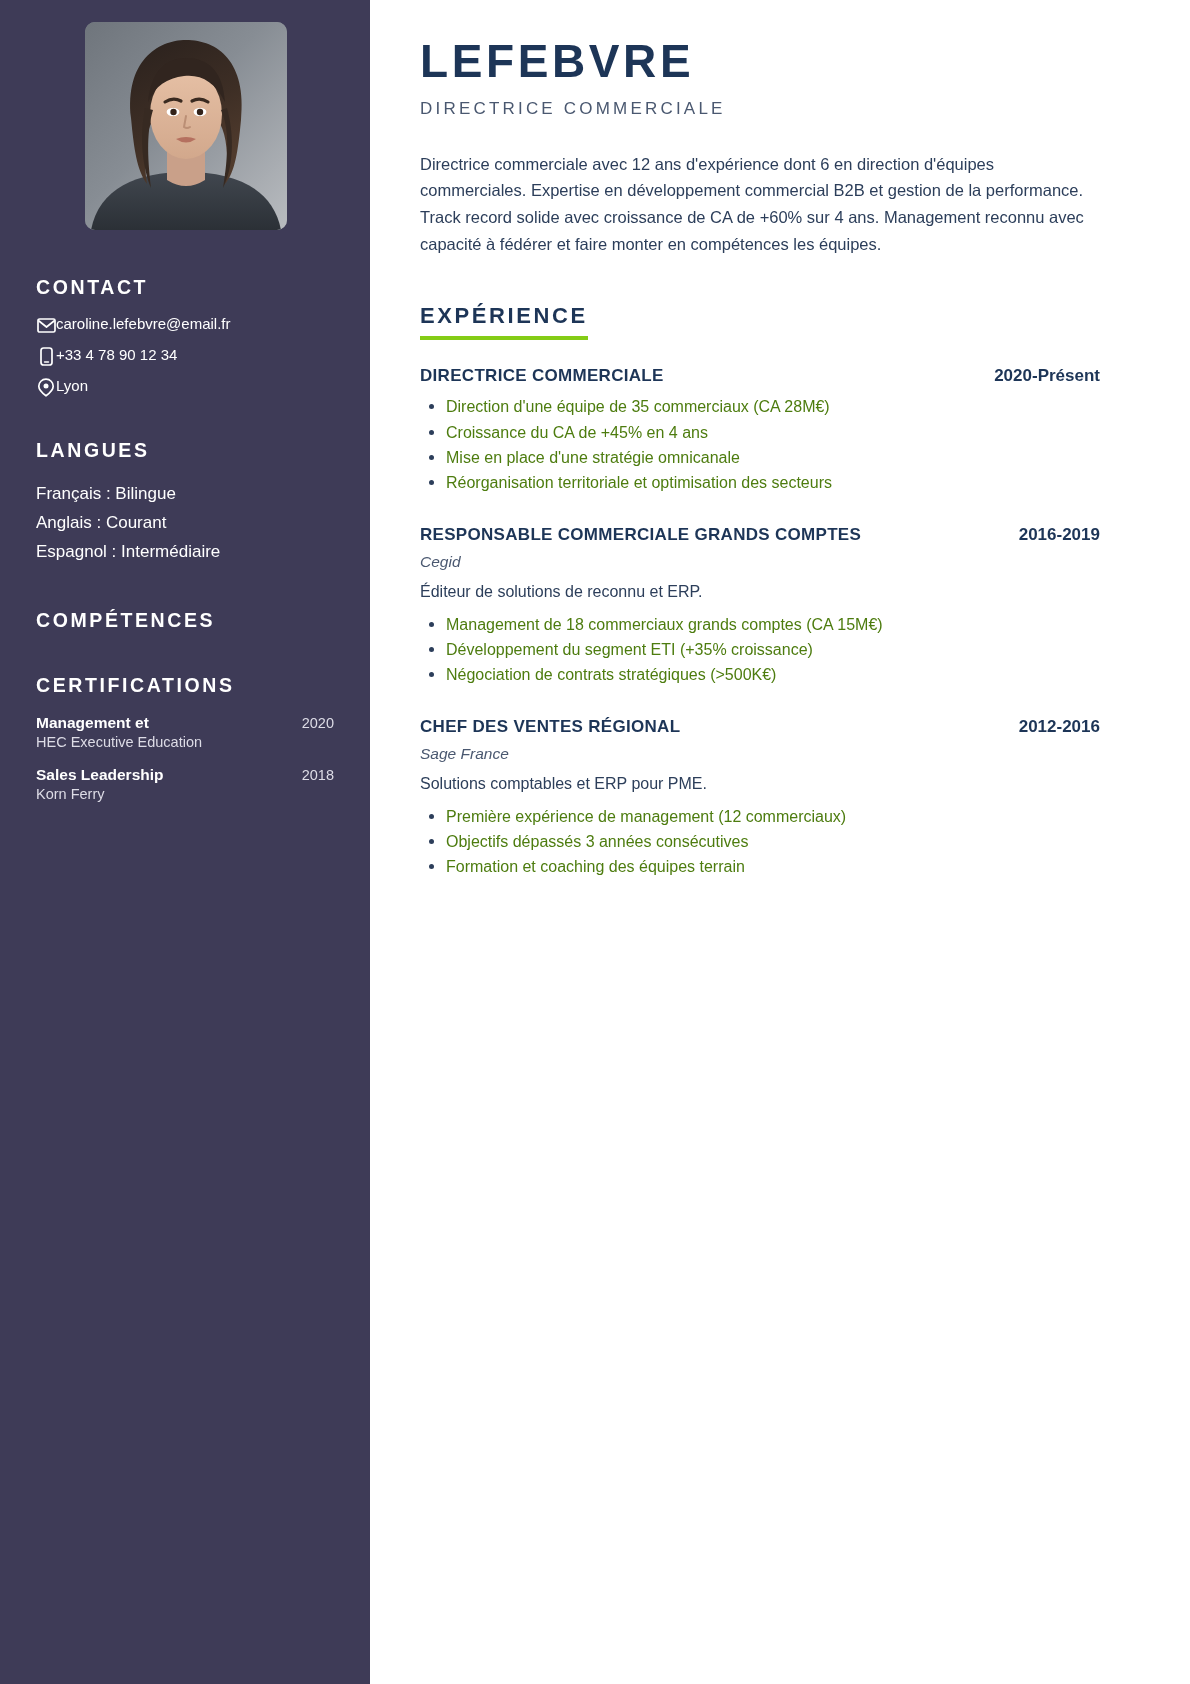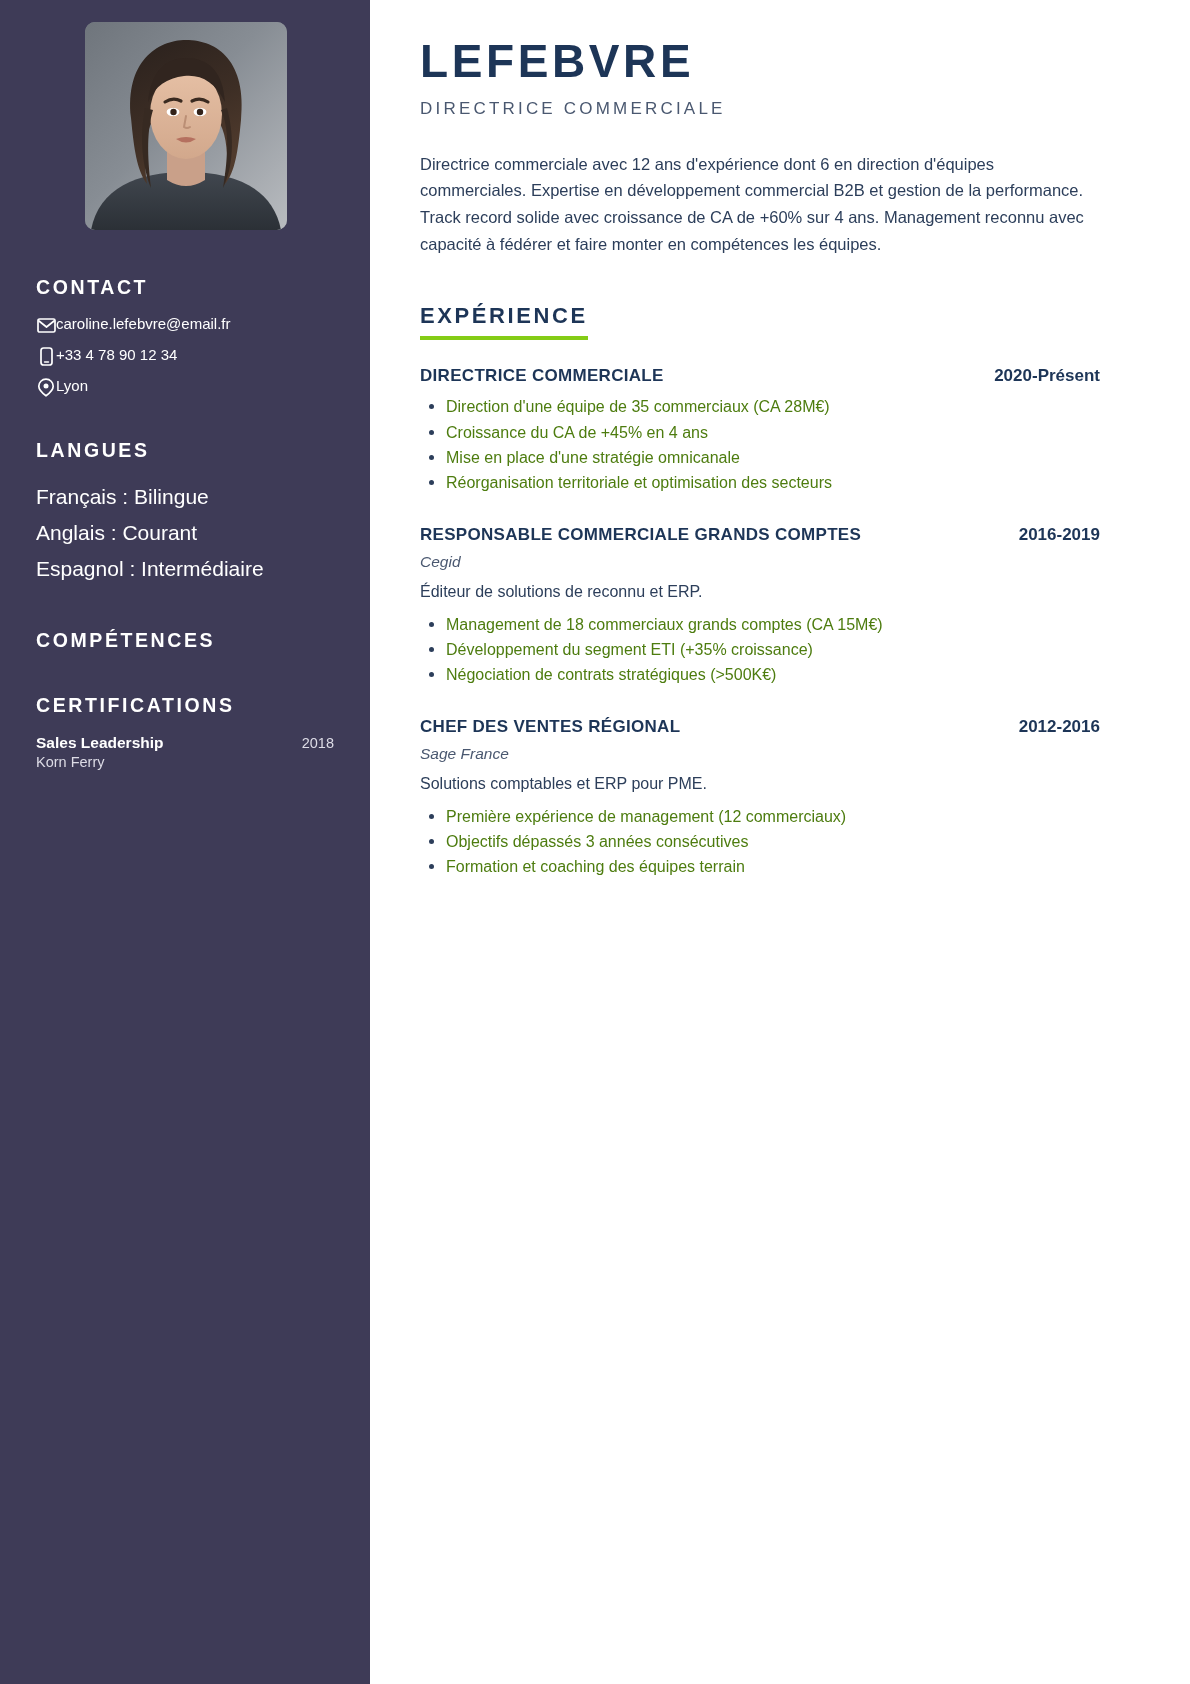--- a/index.html
+++ b/index.html
@@ -84,21 +84,21 @@
   }
   .edu-years {
     font-size: 14.5px;
     color: #dddce6;
     margin-top: 1px;
     line-height: 1.3;
   }
 
   .lang-list { margin-top: 17px; }
   .lang-item {
-    font-size: 21px;
+    font-size: 17px;
     color: #ffffff;
     line-height: 1.72;
   }
 
   .skills-list { margin-top: 10px; }
 
   .cert-list { margin-top: 17px; }
   .cert-item { margin-bottom: 16px; }
   .cert-top {
     display: flex;
@@ -330,20 +330,27 @@
 
     <section class="side-sec" id="sec-competences">
       <h2 class="side-h">COMPÉTENCES</h2>
       <div class="skills-list"></div>
     </section>
 
     <section class="side-sec" id="sec-certifications">
       <h2 class="side-h">CERTIFICATIONS</h2>
       <div class="cert-list">
 
+        <div class="cert-item">
+          <div class="cert-top">
+            <span class="cert-name">Management et</span>
+            <span class="cert-year">2020</span>
+          </div>
+          <div class="cert-issuer">HEC Executive Education</div>
+        </div>
 
         <div class="cert-item">
           <div class="cert-top">
             <span class="cert-name">Sales Leadership</span>
             <span class="cert-year">2018</span>
           </div>
           <div class="cert-issuer">Korn Ferry</div>
         </div>
 
       </div>

